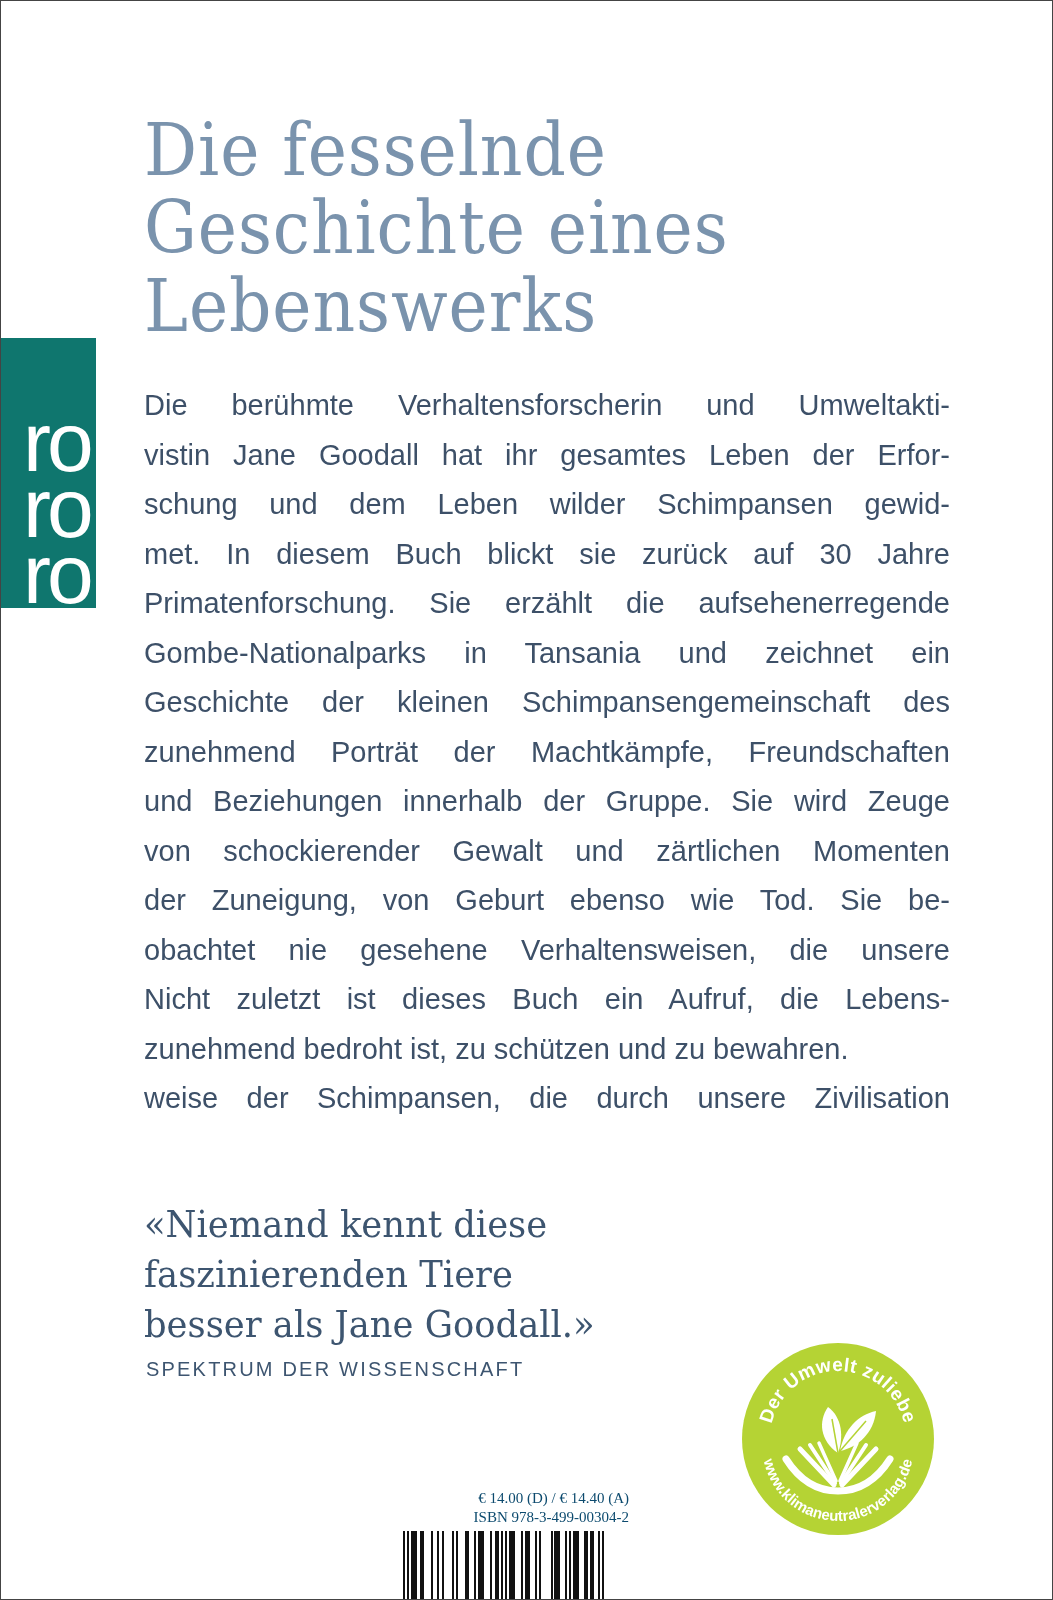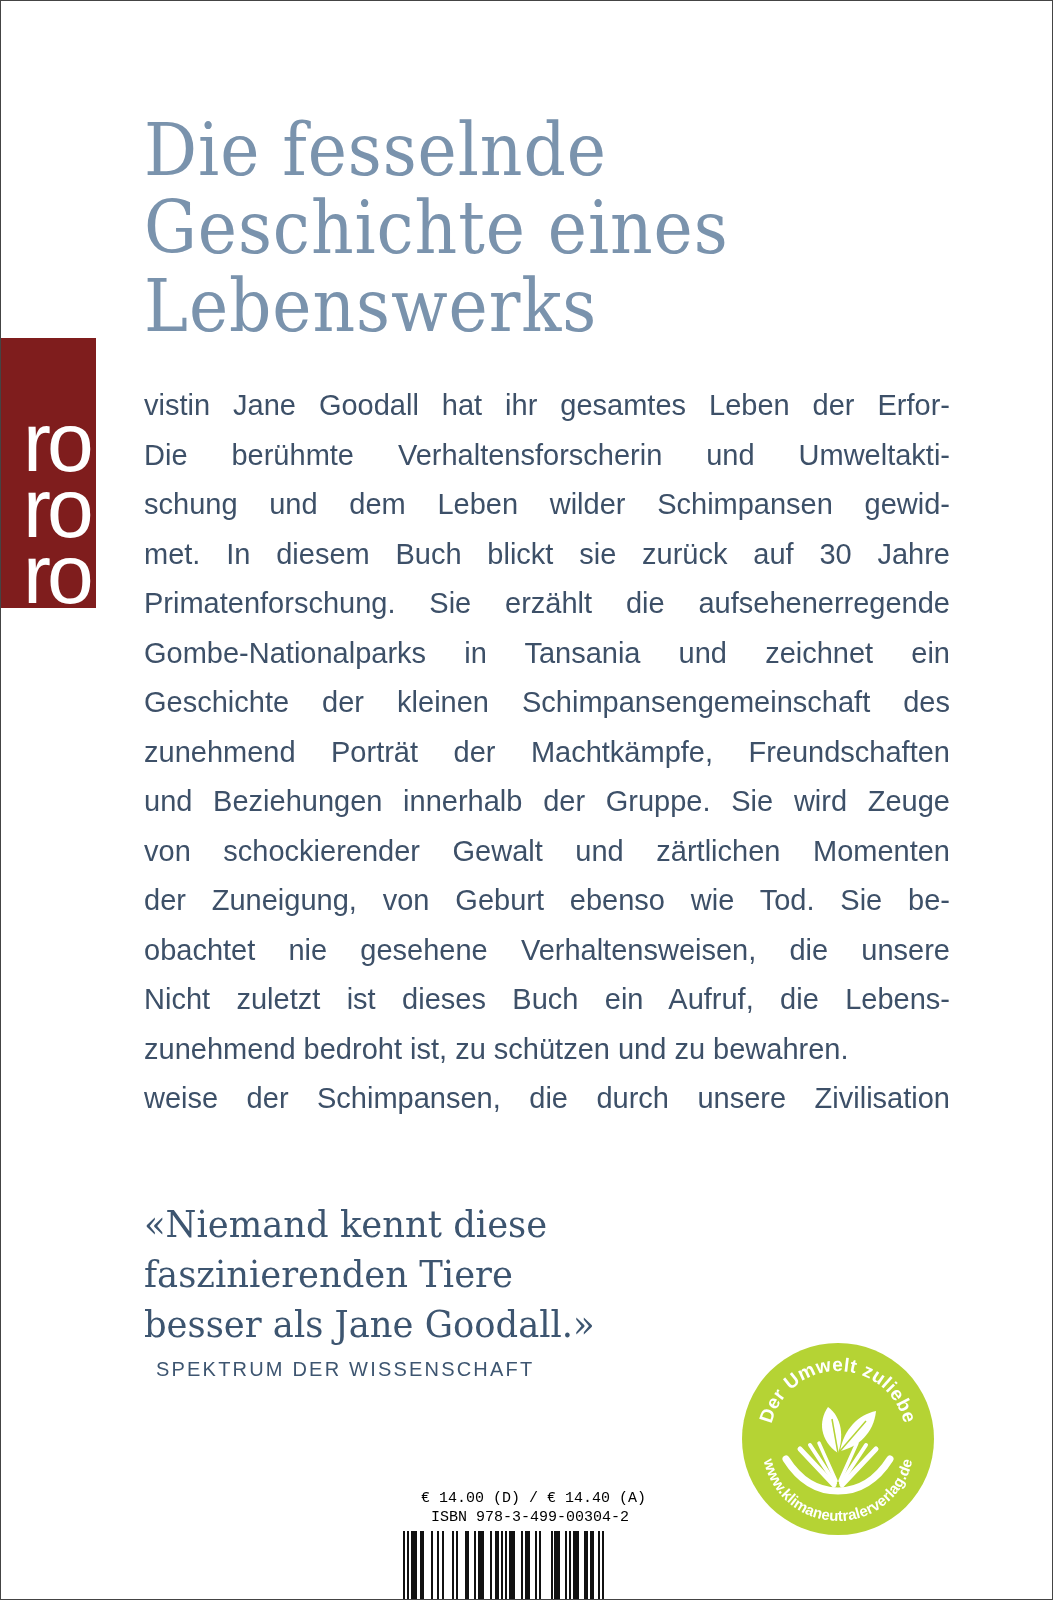--- a/index.html
+++ b/index.html
@@ -21,21 +21,21 @@
       border: 1px solid #444444;
       background: #ffffff;
       overflow: hidden;
     }
     .spine-logo {
       position: absolute;
       left: 0;
       top: 337px;
       width: 95px;
       height: 270px;
-      background: #7f1d1d;
+      background: #0f766e;
       overflow: hidden;
     }
     .spine-logo .ro {
       position: absolute;
       left: 22px;
       font-family: "Liberation Sans", sans-serif;
       font-size: 84px;
       line-height: 84px;
       color: #ffffff;
       letter-spacing: -4px;
@@ -98,40 +98,39 @@
     .quote div { white-space: nowrap; }
 
     .quote-source {
       position: absolute;
       left: 145px;
       top: 1357px;
       font-family: "Liberation Sans", sans-serif;
       font-size: 20px;
       letter-spacing: 2.2px;
       color: #3d5570;
-      margin-left: 10px;
     }
 
     .eco-badge {
       position: absolute;
       left: 739px;
       top: 1340px;
       width: 196px;
       height: 196px;
     }
 
     .price-block {
       position: absolute;
       left: 420px;
       top: 1488px;
       width: 208px;
-      font-family: Liberation Mono, monospace;
+      font-family: Liberation Serif, serif;
       font-size: 15px;
       line-height: 19px;
-      color: #000000;
+      color: #0c4a6e;
       text-align: right;
     }
     .price-block div { white-space: nowrap; }
 
     .barcode {
       position: absolute;
       left: 402px;
       top: 1530px;
       width: 202px;
       height: 70px;
@@ -148,22 +147,22 @@
     <span class="ro ro3">ro</span>
   </div>
 
   <div class="headline">
     <div>Die fesselnde</div>
     <div>Geschichte eines</div>
     <div>Lebenswerks</div>
   </div>
 
   <div class="blurb">
+    <span class="line">Die berühmte Verhaltensforscherin und Umweltakti-</span>
     <span class="line">vistin Jane Goodall hat ihr gesamtes Leben der Erfor-</span>
-    <span class="line">Die berühmte Verhaltensforscherin und Umweltakti-</span>
     <span class="line">schung und dem Leben wilder Schimpansen gewid-</span>
     <span class="line">met. In diesem Buch blickt sie zurück auf 30 Jahre</span>
     <span class="line">Primatenforschung. Sie erzählt die aufsehenerregende</span>
     <span class="line">Gombe-Nationalparks in Tansania und zeichnet ein</span>
     <span class="line">Geschichte der kleinen Schimpansengemeinschaft des</span>
     <span class="line">zunehmend Porträt der Machtkämpfe, Freundschaften</span>
     <span class="line">und Beziehungen innerhalb der Gruppe. Sie wird Zeuge</span>
     <span class="line">von schockierender Gewalt und zärtlichen Momenten</span>
     <span class="line">der Zuneigung, von Geburt ebenso wie Tod. Sie be-</span>
     <span class="line">obachtet nie gesehene Verhaltensweisen, die unsere</span>

